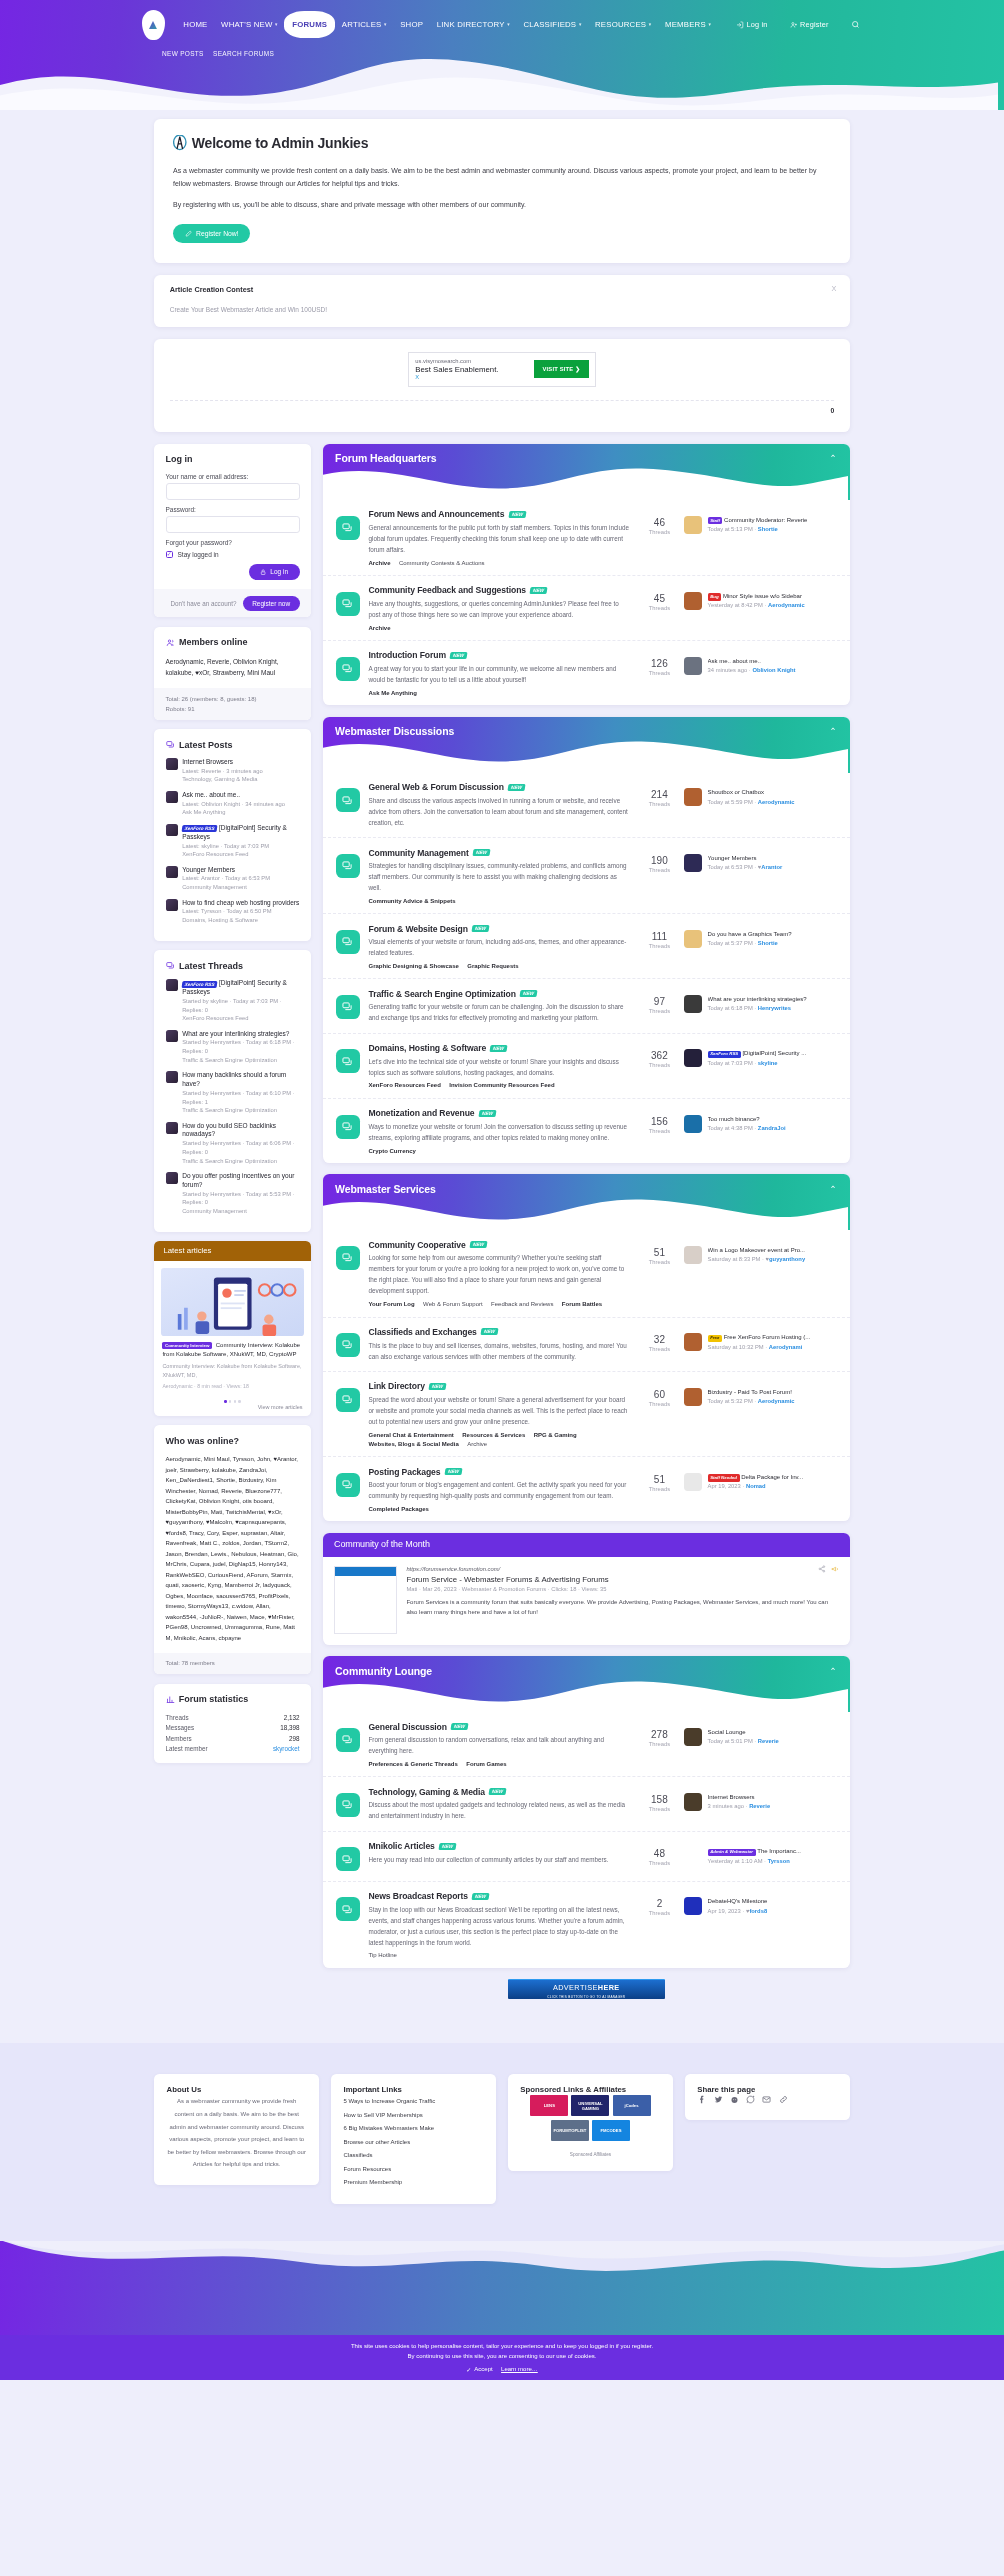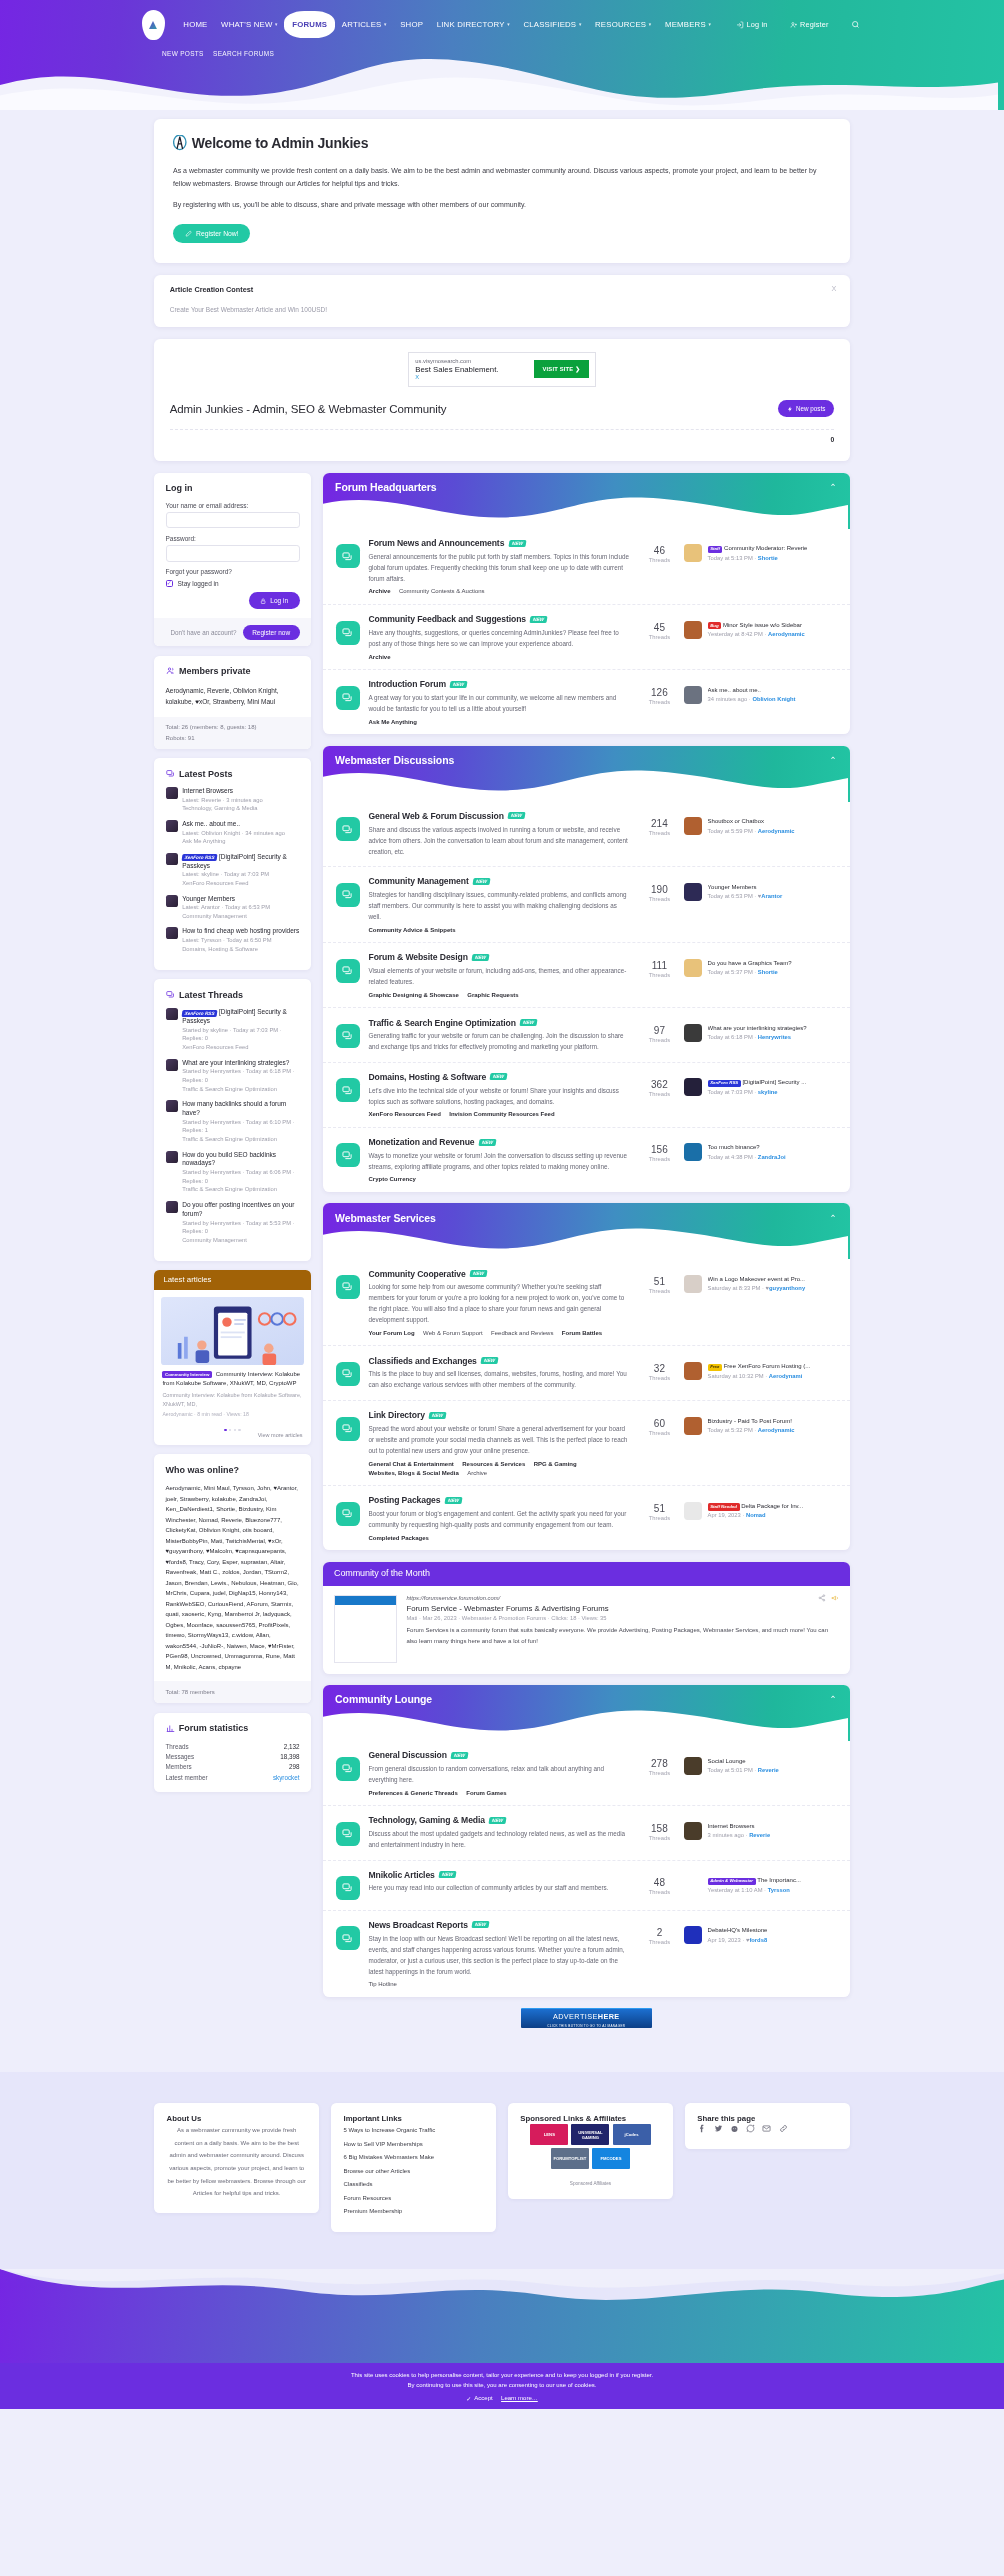--- a/index.html
+++ b/index.html
@@ -205,21 +205,21 @@
   
   .com-body { display: flex; gap: 9.4px; padding: 9.4px 11.5px 10.5px; position: relative; }
   .com-thumb { width: 63px; height: 68px; flex: none; border: 0.5px solid #e4e4ee;
     background: linear-gradient(180deg,#1878c9 0 14%, #fff 14% 100%); }
   .com-url { font-size: 5.8px; font-style: italic; color: #5a5a66; }
   .com-title { font-size: 7.8px; margin: 2.6px 0 2.6px; }
   .com-meta { font-size: 5.8px; color: #9d9daa; margin-bottom: 4.2px; }
   .com-desc { font-size: 6px; color: #4a4a55; line-height: 1.75; }
   .com-icons { position: absolute; right: 11.5px; top: 8.4px; display: flex; gap: 5.2px; color: #9d9daa; }
 
-  .adv-banner { display: block; width: 131px; height: 20px; margin: 0 auto 12.6px;
+  .adv-banner { display: block; width: 157px; height: 20px; margin: 0 auto 12.6px;
     background: linear-gradient(180deg,#1c6fd0,#0c3f86); color: #fff; text-align: center;
     line-height: 16.7px; font-size: 7.3px; letter-spacing: 0.4px; border-top: 1.6px solid #2e9bf0;
     border-radius: 1px; }
   .adv-banner small { display:block; font-size: 3.1px; line-height: 0; letter-spacing: 0.3px; }
 
   
   .footer-wrap { position: relative; margin-top: 31px; background: #e6e6fa; padding-top: 31px; }
   .footer-cols { width: 696px; margin: 0 auto; display: flex; gap: 11.5px; padding-bottom: 37px; align-items: flex-start; }
   .fcol { background: #fff; border-radius: 5.2px; padding: 11.5px 12.6px 13.6px; flex: 1;
           box-shadow: 0 1px 4.2px rgba(40,20,90,.05); }
@@ -349,29 +349,20 @@
 
   <div class="card ad-card">
     <div class="ad-banner">
       <div>
         <div class="adtxt">us.visymosearch.com</div>
         <div class="adtitle">Best Sales Enablement.</div>
         <div class="adtxt" style="color:#2a9bd8">X</div>
       </div>
       <div class="ad-visit"><span>VISIT SITE</span> ❯</div>
     </div>
-    <div class="ad-head">
-      <h2>Admin Junkies - Admin, SEO &amp; Webmaster Community</h2>
-      <button class="btn-newposts">
-        <svg width="6.3" height="6.3" viewBox="0 0 24 24" fill="#fff">
-            <path d="M13 2L4 14h6l-1 8 9-12h-6z"></path>
-          </svg>
-        <span>New posts</span>
-      </button>
-    </div>
     <div class="ad-rule">0</div>
   </div>
 
   <div class="cols">
 
     <div class="left-col">
 
       <div class="sb">
         <div class="sb-body">
           <h3>Log in</h3>
@@ -400,21 +391,21 @@
         </div>
       </div>
 
       <div class="sb">
         <div class="sb-body">
           <h3>
             <svg width="9.4" height="9.4" viewBox="0 0 24 24" fill="none" stroke="#6b2ee0" stroke-width="2">
                 <circle cx="9" cy="8" r="3"></circle>
                 <path d="M3 20c0-3.3 2.7-6 6-6s6 2.7 6 6M16 5.5a3 3 0 010 5.5M18 20c0-2.5-1-4.2-2.5-5.2"></path>
               </svg>
-            <span>Members private</span>
+            <span>Members online</span>
           </h3>
           <div class="members-line">Aerodynamic, Reverie, Oblivion Knight, kolakube, ♥xOr, Strawberry, Mini Maul</div>
         </div>
         <div class="sb-foot2">
           <div>Total: 26 (members: 8, guests: 18)</div>
           <div>Robots: 91</div>
         </div>
       </div>
 
       <div class="sb">

